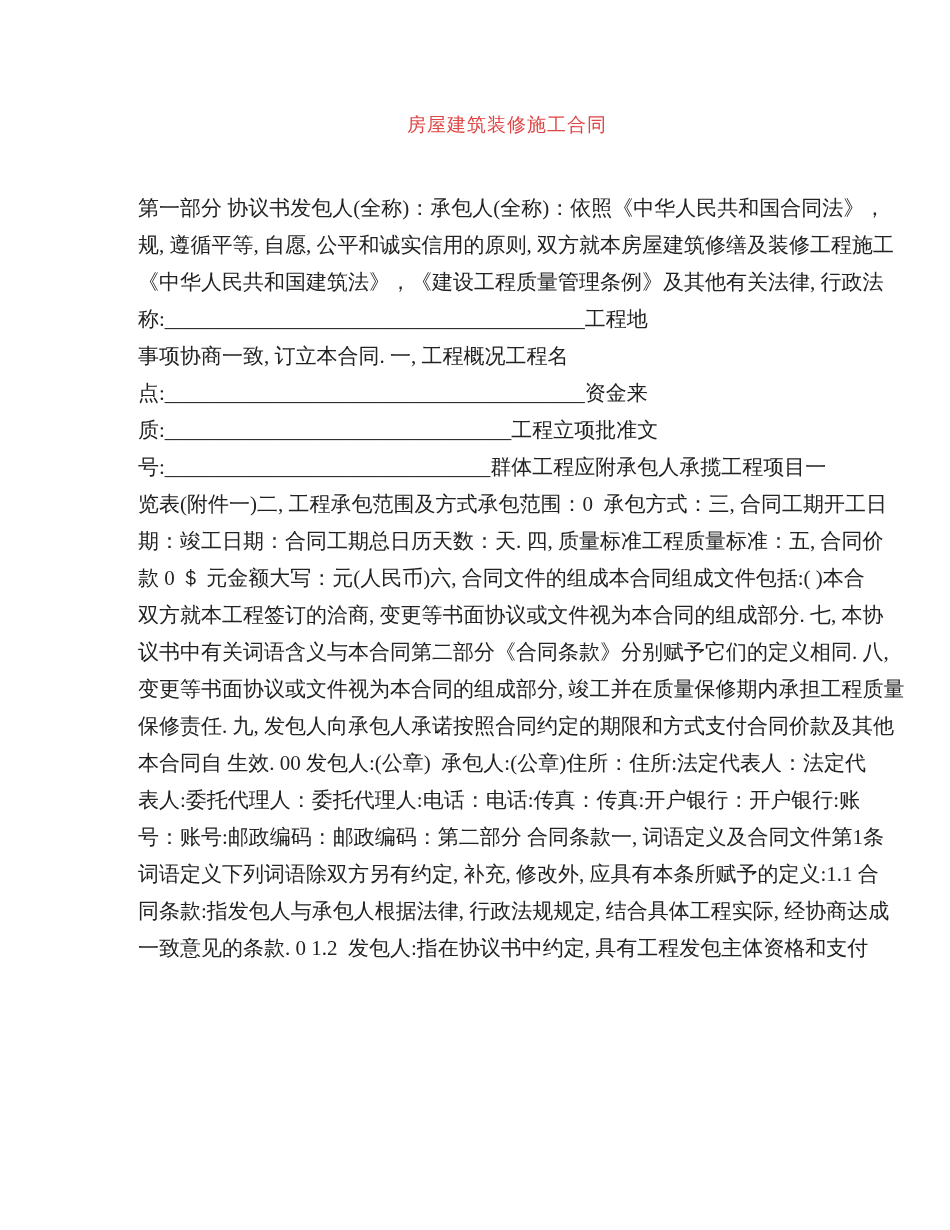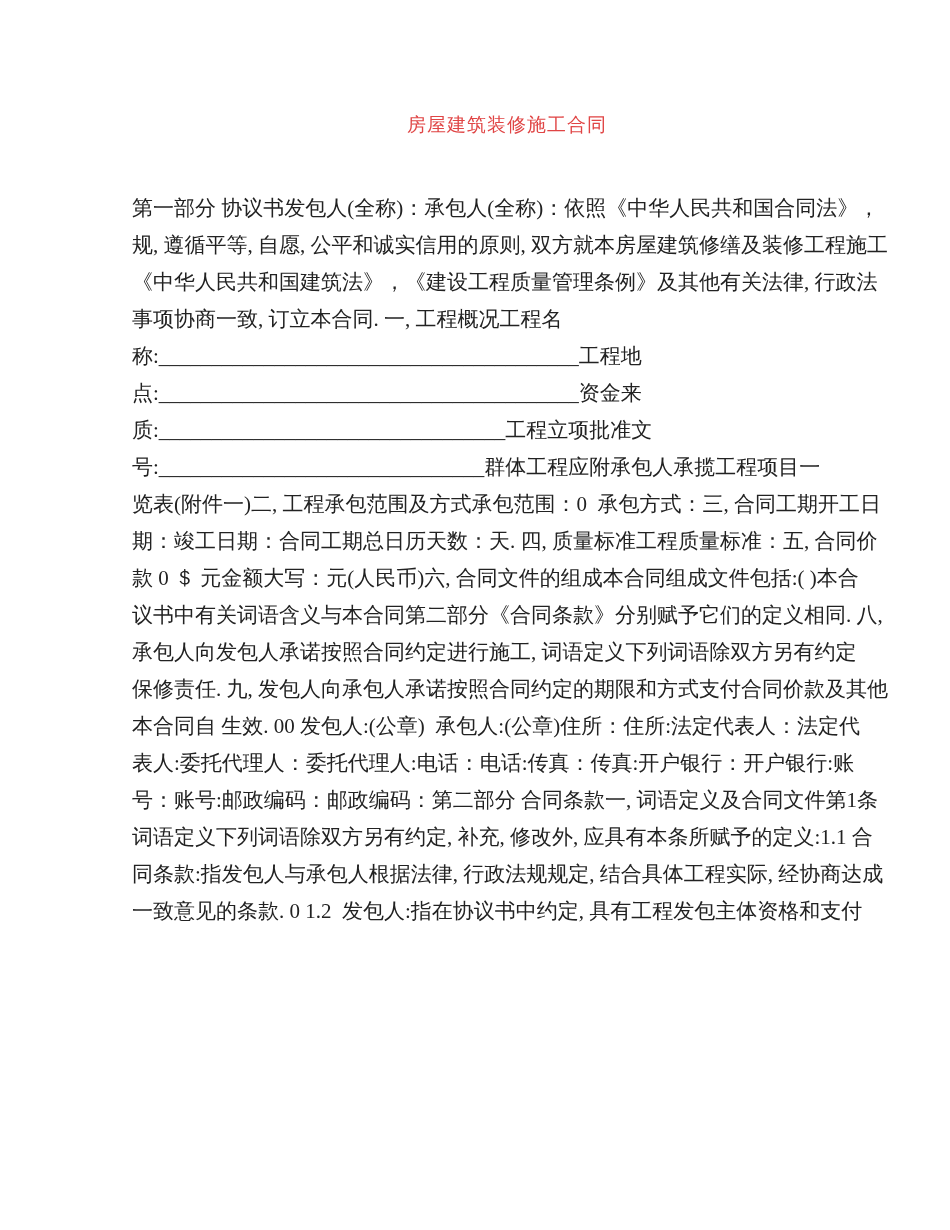--- a/index.html
+++ b/index.html
@@ -23,51 +23,52 @@
     margin: 0;
     text-align: center;
     font-size: 19px;
     font-weight: normal;
     letter-spacing: 1px;
     
   }
   .doc-body {
     position: absolute;
     top: 190px;
-    left: 132px;
+    left: 138px;
     width: 745px;
     font-size: 21px;
     line-height: 37px;
     color: #222222;
   }
   .doc-line {
     white-space: pre;
     height: 37px;
     overflow: visible;
   }
 </style>
 </head>
 <body>
 
 <div class="page">
   <h1 class="doc-title" style="color: rgb(224, 69, 69); padding-left: 32px;">房屋建筑装修施工合同</h1>
   <div class="doc-body" style="color: rgb(34, 34, 34);">
       <div class="doc-line">第一部分 协议书发包人(全称)：承包人(全称)：依照《中华人民共和国合同法》，</div>
       <div class="doc-line">规, 遵循平等, 自愿, 公平和诚实信用的原则, 双方就本房屋建筑修缮及装修工程施工</div>
       <div class="doc-line">《中华人民共和国建筑法》，《建设工程质量管理条例》及其他有关法律, 行政法</div>
+      <div class="doc-line">称:________________________________________工程地</div>
       <div class="doc-line">事项协商一致, 订立本合同. 一, 工程概况工程名</div>
-      <div class="doc-line">称:________________________________________工程地</div>
       <div class="doc-line">点:________________________________________资金来</div>
       <div class="doc-line">质:_________________________________工程立项批准文</div>
       <div class="doc-line">号:_______________________________群体工程应附承包人承揽工程项目一</div>
       <div class="doc-line">览表(附件一)二, 工程承包范围及方式承包范围：0  承包方式：三, 合同工期开工日</div>
       <div class="doc-line">期：竣工日期：合同工期总日历天数：天. 四, 质量标准工程质量标准：五, 合同价</div>
       <div class="doc-line">款 0 ＄ 元金额大写：元(人民币)六, 合同文件的组成本合同组成文件包括:( )本合</div>
+      <div class="doc-line">双方就本工程签订的洽商, 变更等书面协议或文件视为本合同的组成部分. 七, 本协</div>
       <div class="doc-line">议书中有关词语含义与本合同第二部分《合同条款》分别赋予它们的定义相同. 八,</div>
-      <div class="doc-line">承包人向发包人承诺按照合同约定进行施工, 词语定义下列词语除双方另有约定</div>
+      <div class="doc-line">变更等书面协议或文件视为本合同的组成部分, 竣工并在质量保修期内承担工程质量</div>
       <div class="doc-line">保修责任. 九, 发包人向承包人承诺按照合同约定的期限和方式支付合同价款及其他</div>
       <div class="doc-line">本合同自 生效. 00 发包人:(公章)  承包人:(公章)住所：住所:法定代表人：法定代</div>
       <div class="doc-line">表人:委托代理人：委托代理人:电话：电话:传真：传真:开户银行：开户银行:账</div>
       <div class="doc-line">号：账号:邮政编码：邮政编码：第二部分 合同条款一, 词语定义及合同文件第1条</div>
       <div class="doc-line">词语定义下列词语除双方另有约定, 补充, 修改外, 应具有本条所赋予的定义:1.1 合</div>
       <div class="doc-line">同条款:指发包人与承包人根据法律, 行政法规规定, 结合具体工程实际, 经协商达成</div>
       <div class="doc-line">一致意见的条款. 0 1.2  发包人:指在协议书中约定, 具有工程发包主体资格和支付</div>
     </div>
 </div>
 

